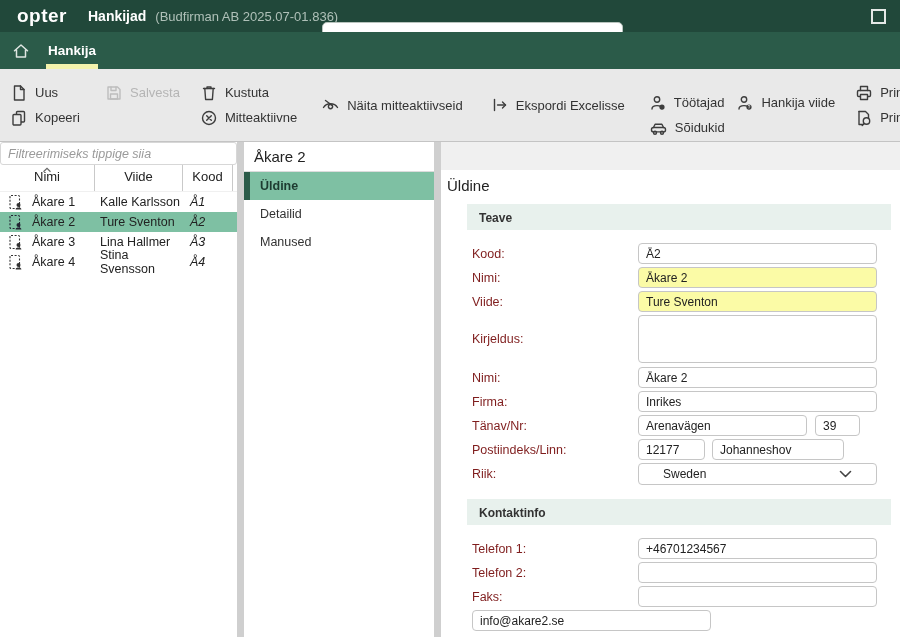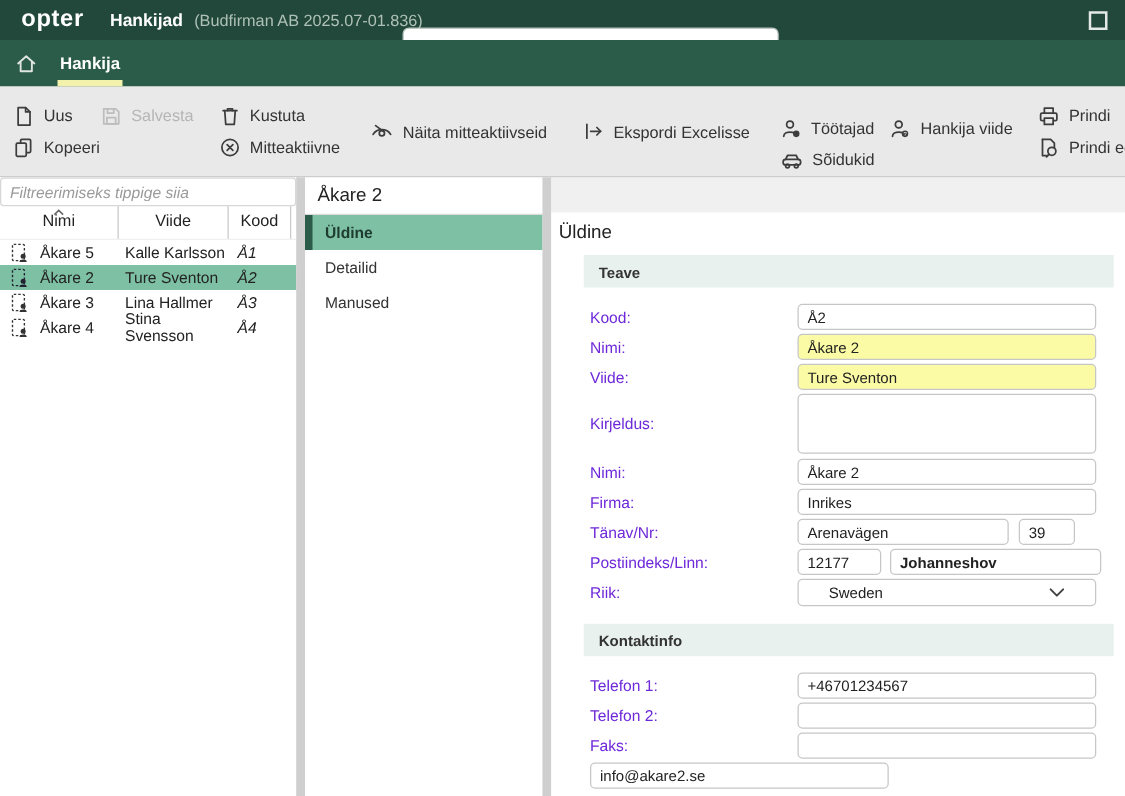--- a/index.html
+++ b/index.html
@@ -21,21 +21,21 @@
   
   .tabbar { height:37px; background:#2b5b49; display:flex; align-items:center; flex:0 0 auto; position:relative; }
   .home-icon { margin-left:11px; display:flex; }
   .tab { margin-left:15px; height:37px; display:flex; flex-direction:column; justify-content:center; position:relative; padding:0 2px; cursor:default; }
   .tab-label { color:#fff; font-weight:bold; font-size:13.5px; }
   .tab .underline { position:absolute; left:0; right:0; bottom:0; height:5px; background:#f2f2ac; }
 
   
   .toolbar { height:73px; background:#e9e9e9; border-bottom:1px solid #c4c4c4; display:flex; align-items:stretch; flex:0 0 auto; }
   .tgroup { display:flex; flex-direction:column; justify-content:center; gap:7px; padding:0 10px; }
-  .trow { display:flex; align-items:center; gap:8px; }
+  .trow { display:flex; align-items:center; gap:33px; }
   .tbtn { display:flex; align-items:center; gap:7px; font-size:13px; color:#333; white-space:nowrap; cursor:default; }
   .tbtn svg { flex:0 0 auto; }
   .tbtn.disabled { color:#b5b5b5; }
   .tsep { width:1px; background:#c9c9c9; margin:5px 0; }
   .tgroup.center { justify-content:center; }
   .ticon { stroke:#3d3d3d; fill:none; stroke-width:1.4; stroke-linecap:round; stroke-linejoin:round; }
   .ticon.gray { stroke:#bdbdbd; }
 
   
   .main { flex:1 1 auto; display:flex; background:#f0f0f0; min-height:0; }
@@ -64,27 +64,27 @@
   .nav-item.selected { background:#7ec0a3; border-left:6px solid #2b5b49; padding-left:10px; font-weight:bold; color:#1d3b30; }
 
   
   .form-panel { flex:1 1 auto; display:flex; flex-direction:column; min-width:0; }
   .form-topstrip { height:28px; background:#f0f0f0; flex:0 0 auto; }
   .form-content { flex:1 1 auto; background:#fff; padding:0 9px 0 6px; overflow:hidden; }
   .form-heading { font-size:15px; color:#222; margin:7px 0 10px 0; }
   .section-bar { margin-left:20px; background:#e8f1ed; font-size:12px; font-weight:bold; color:#333; padding:7px 12px; height:26px; margin-bottom:13px; }
   .frow { display:flex; align-items:center; margin-left:25px; margin-bottom:3px; min-height:21px; }
   .frow.textarea-row { align-items:center; margin-bottom:4px; }
-  .flabel { flex:0 0 166px; font-size:12.5px; color:#6d28d9; }
+  .flabel { flex:0 0 166px; font-size:12.5px; color:#7f1d1d; }
   .finput { width:239px; height:21px; border:1px solid #c6c6c6; border-radius:4px; background:#fff; font-family:"Liberation Sans",sans-serif; font-size:12px; color:#222; padding:0 7px; outline:none; }
   .finput.yellow { background:#fbfba6; }
   .finput.w-street { width:169px; margin-right:8px; }
   .finput.w-no { width:45px; }
   .finput.w-zip { width:67px; margin-right:7px; }
-  .finput.w-city { width:169px;font-weight:bold; }
+  .finput.w-city { width:132px; }
   .ftextarea { width:239px; height:48px; border:1px solid #c6c6c6; border-radius:4px; background:#fff; font-family:"Liberation Sans",sans-serif; font-size:12px; padding:3px 7px; outline:none; resize:none; }
   .fselect { width:239px; height:22px; border:1px solid #c6c6c6; border-radius:4px; background:#fff; font-size:12px; color:#222; padding:0 24px; display:flex; align-items:center; justify-content:space-between; cursor:default; }
   .gap-before-section { height:11px; }
 </style>
 </head>
 <body>
 
 <div class="app">
 
   <div class="titlebar">
@@ -271,21 +271,21 @@
           </div>
       </div>
 
       <div class="lrow">
         <span class="lr-c1">
           <svg width="16" height="17" viewBox="0 0 16 17">
               <rect x="2" y="1.5" width="9.5" height="13" rx="1" fill="none" stroke="#333" stroke-width="1.1" stroke-dasharray="2,1.6"></rect>
               <circle cx="10.5" cy="11" r="2" fill="#333"></circle>
               <path d="M7.6 15.5 c0-2.6 5.8-2.6 5.8 0 z" fill="#333"></path>
             </svg>
-          <span>Åkare 5</span>
+          <span>Åkare 1</span>
         </span>
         <span class="lr-c2">Kalle Karlsson</span>
         <span class="lr-c3">Å1</span>
       </div>
 
       <div class="lrow selected">
         <span class="lr-c1">
           <svg width="16" height="17" viewBox="0 0 16 17">
               <rect x="2" y="1.5" width="9.5" height="13" rx="1" fill="none" stroke="#223" stroke-width="1.1" stroke-dasharray="2,1.6"></rect>
               <circle cx="10.5" cy="11" r="2" fill="#223"></circle>

